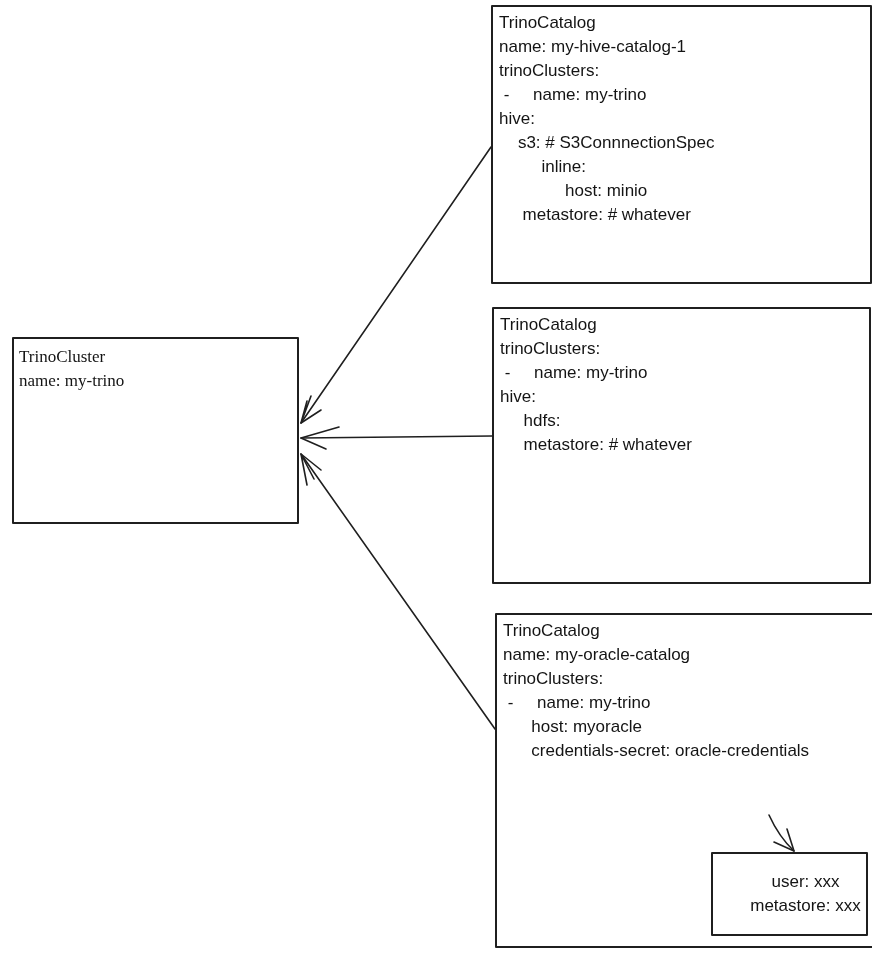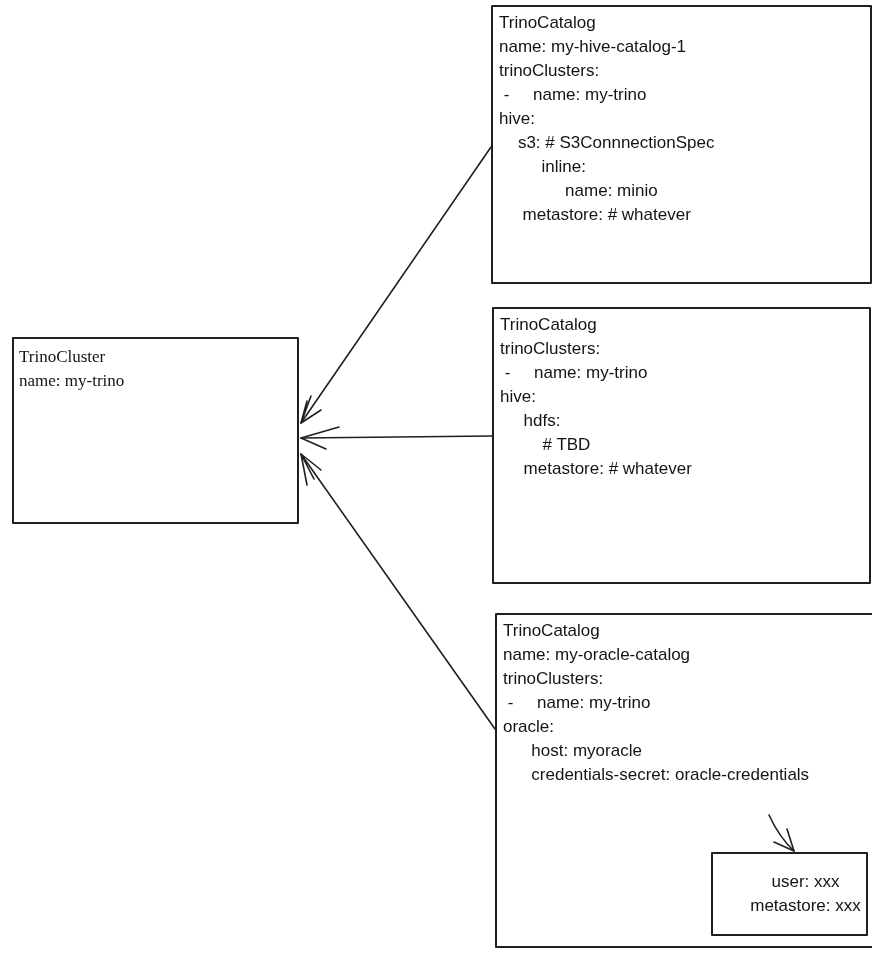--- a/index.html
+++ b/index.html
@@ -54,40 +54,38 @@
 <div id="canvas">
 
   <div class="box" id="box-catalog1">
     <div class="tline">TrinoCatalog</div>
     <div class="tline">name: my-hive-catalog-1</div>
     <div class="tline">trinoClusters:</div>
     <div class="tline"> -     name: my-trino</div>
     <div class="tline">hive:</div>
     <div class="tline">    s3: # S3ConnnectionSpec</div>
     <div class="tline">         inline:</div>
-    <div class="tline">              name: minio</div>
+    <div class="tline">              host: minio</div>
     <div class="tline">     metastore: # whatever</div>
   </div>
 
   <div class="box" id="box-catalog2">
     <div class="tline">TrinoCatalog</div>
     <div class="tline">trinoClusters:</div>
     <div class="tline"> -     name: my-trino</div>
     <div class="tline">hive:</div>
     <div class="tline">     hdfs:</div>
-    <div class="tline">         # TBD</div>
     <div class="tline">     metastore: # whatever</div>
   </div>
 
   <div class="box" id="box-catalog3">
     <div class="tline">TrinoCatalog</div>
     <div class="tline">name: my-oracle-catalog</div>
     <div class="tline">trinoClusters:</div>
     <div class="tline"> -     name: my-trino</div>
-    <div class="tline">oracle:</div>
     <div class="tline">      host: myoracle</div>
     <div class="tline">      credentials-secret: oracle-credentials</div>
   </div>
 
   <div class="box" id="box-cluster">
     <div class="tline">TrinoCluster</div>
     <div class="tline">name: my-trino</div>
   </div>
 
   <div class="box" id="box-secret">

